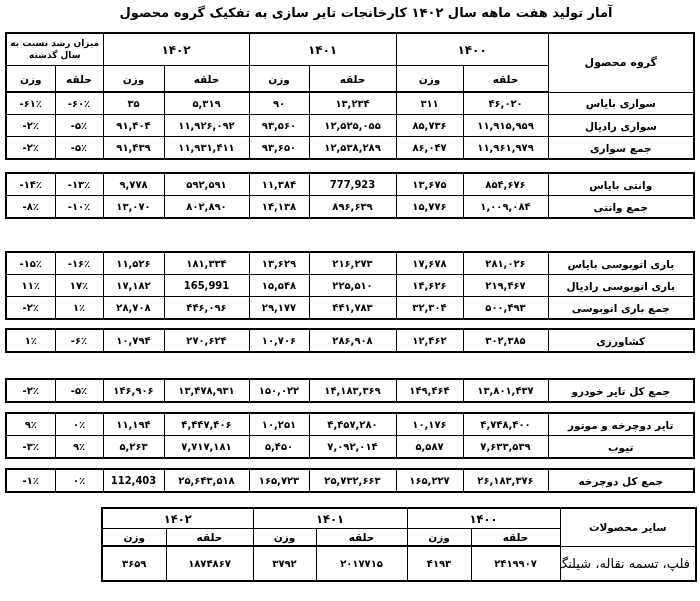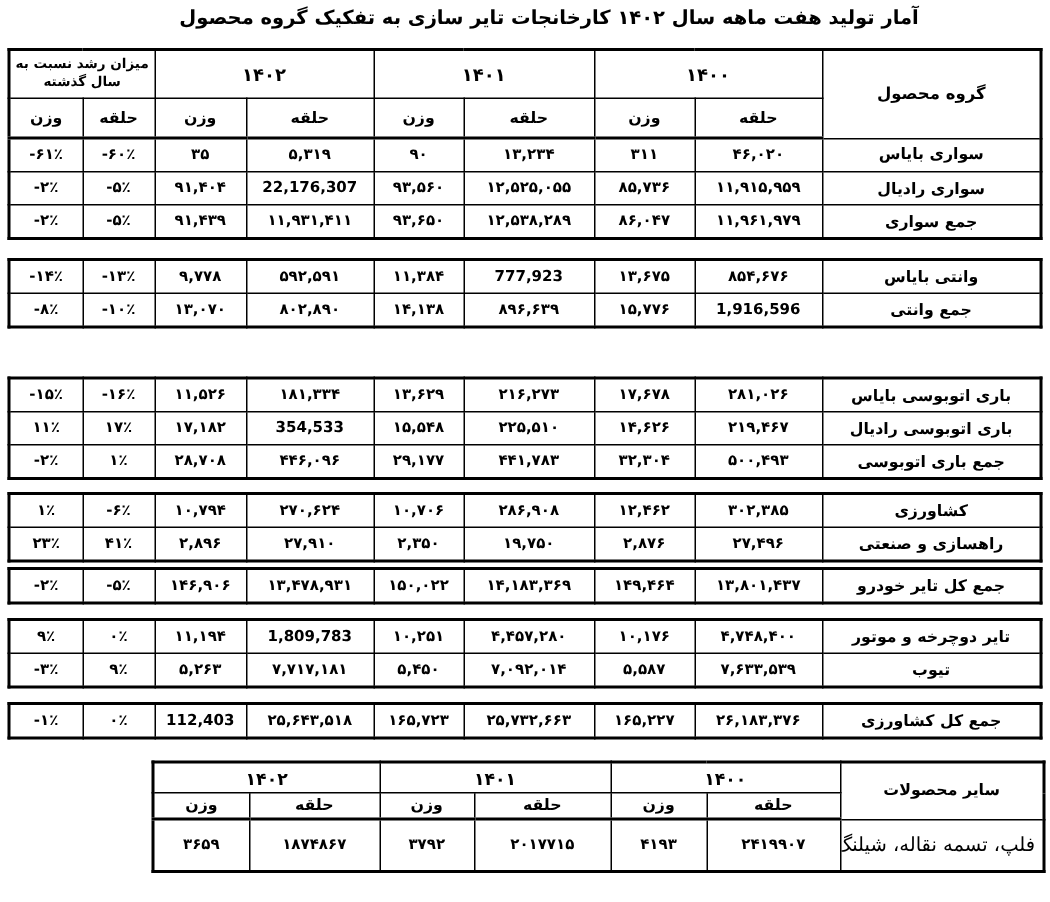--- a/index.html
+++ b/index.html
@@ -79,21 +79,21 @@
             <td class="num">۹۰</td>
             <td class="num">۱۳,۲۳۴</td>
             <td class="num">۳۱۱</td>
             <td class="num">۴۶,۰۲۰</td>
             <td class="lbl" dir="rtl">سواری بایاس</td>
           </tr>
           <tr>
             <td class="num">-۲٪</td>
             <td class="num">-۵٪</td>
             <td class="num">۹۱,۴۰۴</td>
-            <td class="num">22,176,307</td>
+            <td class="num">۱۱,۹۲۶,۰۹۲</td>
             <td class="num">۹۳,۵۶۰</td>
             <td class="num">۱۲,۵۲۵,۰۵۵</td>
             <td class="num">۸۵,۷۳۶</td>
             <td class="num">۱۱,۹۱۵,۹۵۹</td>
             <td class="lbl" dir="rtl">سواری رادیال</td>
           </tr>
           <tr>
             <td class="num">-۲٪</td>
             <td class="num">-۵٪</td>
             <td class="num">۹۱,۴۳۹</td>
@@ -131,21 +131,21 @@
             <td class="lbl" dir="rtl">وانتی بایاس</td>
           </tr>
           <tr>
             <td class="num">-۸٪</td>
             <td class="num">-۱۰٪</td>
             <td class="num">۱۳,۰۷۰</td>
             <td class="num">۸۰۲,۸۹۰</td>
             <td class="num">۱۴,۱۳۸</td>
             <td class="num">۸۹۶,۶۳۹</td>
             <td class="num">۱۵,۷۷۶</td>
-            <td class="num">1,916,596</td>
+            <td class="num">۱,۰۰۹,۰۸۴</td>
             <td class="lbl" dir="rtl">جمع وانتی</td>
           </tr>
         </tbody>
       </table>
       <table class="grp" dir="ltr" style="top: 251px;">
         <colgroup>
           <col style="width: 49px;">
           <col style="width: 48px;">
           <col style="width: 61px;">
           <col style="width: 85px;">
@@ -164,21 +164,21 @@
             <td class="num">۱۳,۶۲۹</td>
             <td class="num">۲۱۶,۲۷۳</td>
             <td class="num">۱۷,۶۷۸</td>
             <td class="num">۲۸۱,۰۲۶</td>
             <td class="lbl" dir="rtl">باری اتوبوسی بایاس</td>
           </tr>
           <tr>
             <td class="num">۱۱٪</td>
             <td class="num">۱۷٪</td>
             <td class="num">۱۷,۱۸۲</td>
-            <td class="num">354,533</td>
+            <td class="num">165,991</td>
             <td class="num">۱۵,۵۴۸</td>
             <td class="num">۲۲۵,۵۱۰</td>
             <td class="num">۱۴,۶۲۶</td>
             <td class="num">۲۱۹,۴۶۷</td>
             <td class="lbl" dir="rtl">باری اتوبوسی رادیال</td>
           </tr>
           <tr>
             <td class="num">-۲٪</td>
             <td class="num">۱٪</td>
             <td class="num">۲۸,۷۰۸</td>
@@ -208,31 +208,20 @@
             <td class="num">۱٪</td>
             <td class="num">-۶٪</td>
             <td class="num">۱۰,۷۹۴</td>
             <td class="num">۲۷۰,۶۲۴</td>
             <td class="num">۱۰,۷۰۶</td>
             <td class="num">۲۸۶,۹۰۸</td>
             <td class="num">۱۲,۴۶۲</td>
             <td class="num">۳۰۲,۳۸۵</td>
             <td class="lbl" dir="rtl">کشاورزی</td>
           </tr>
-          <tr>
-            <td class="num">۲۳٪</td>
-            <td class="num">۴۱٪</td>
-            <td class="num">۲,۸۹۶</td>
-            <td class="num">۲۷,۹۱۰</td>
-            <td class="num">۲,۳۵۰</td>
-            <td class="num">۱۹,۷۵۰</td>
-            <td class="num">۲,۸۷۶</td>
-            <td class="num">۲۷,۴۹۶</td>
-            <td class="lbl" dir="rtl">راهسازی و صنعتی</td>
-          </tr>
         </tbody>
       </table>
       <table class="grp" dir="ltr" style="top: 378px;">
         <colgroup>
           <col style="width: 49px;">
           <col style="width: 48px;">
           <col style="width: 61px;">
           <col style="width: 85px;">
           <col style="width: 60px;">
           <col style="width: 87px;">
@@ -264,21 +253,21 @@
           <col style="width: 87px;">
           <col style="width: 67px;">
           <col style="width: 85px;">
           <col style="width: 146px;">
         </colgroup>
         <tbody>
           <tr>
             <td class="num">۹٪</td>
             <td class="num">۰٪</td>
             <td class="num">۱۱,۱۹۴</td>
-            <td class="num">1,809,783</td>
+            <td class="num">۴,۴۴۷,۴۰۶</td>
             <td class="num">۱۰,۲۵۱</td>
             <td class="num">۴,۴۵۷,۲۸۰</td>
             <td class="num">۱۰,۱۷۶</td>
             <td class="num">۴,۷۴۸,۴۰۰</td>
             <td class="lbl" dir="rtl">تایر دوچرخه و موتور</td>
           </tr>
           <tr>
             <td class="num">-۳٪</td>
             <td class="num">۹٪</td>
             <td class="num">۵,۲۶۳</td>
@@ -306,21 +295,21 @@
         <tbody>
           <tr>
             <td class="num">-۱٪</td>
             <td class="num">۰٪</td>
             <td class="num">112,403</td>
             <td class="num">۲۵,۶۴۳,۵۱۸</td>
             <td class="num">۱۶۵,۷۲۳</td>
             <td class="num">۲۵,۷۳۲,۶۶۳</td>
             <td class="num">۱۶۵,۲۲۷</td>
             <td class="num">۲۶,۱۸۳,۳۷۶</td>
-            <td class="lbl" dir="rtl">جمع کل کشاورزی</td>
+            <td class="lbl" dir="rtl">جمع کل دوچرخه</td>
           </tr>
         </tbody>
       </table>
     </div>
 
   <table id="t-bottom" dir="ltr">
     <colgroup>
       <col style="width:64px">
         <col style="width:87px">
       <col style="width:63px">

